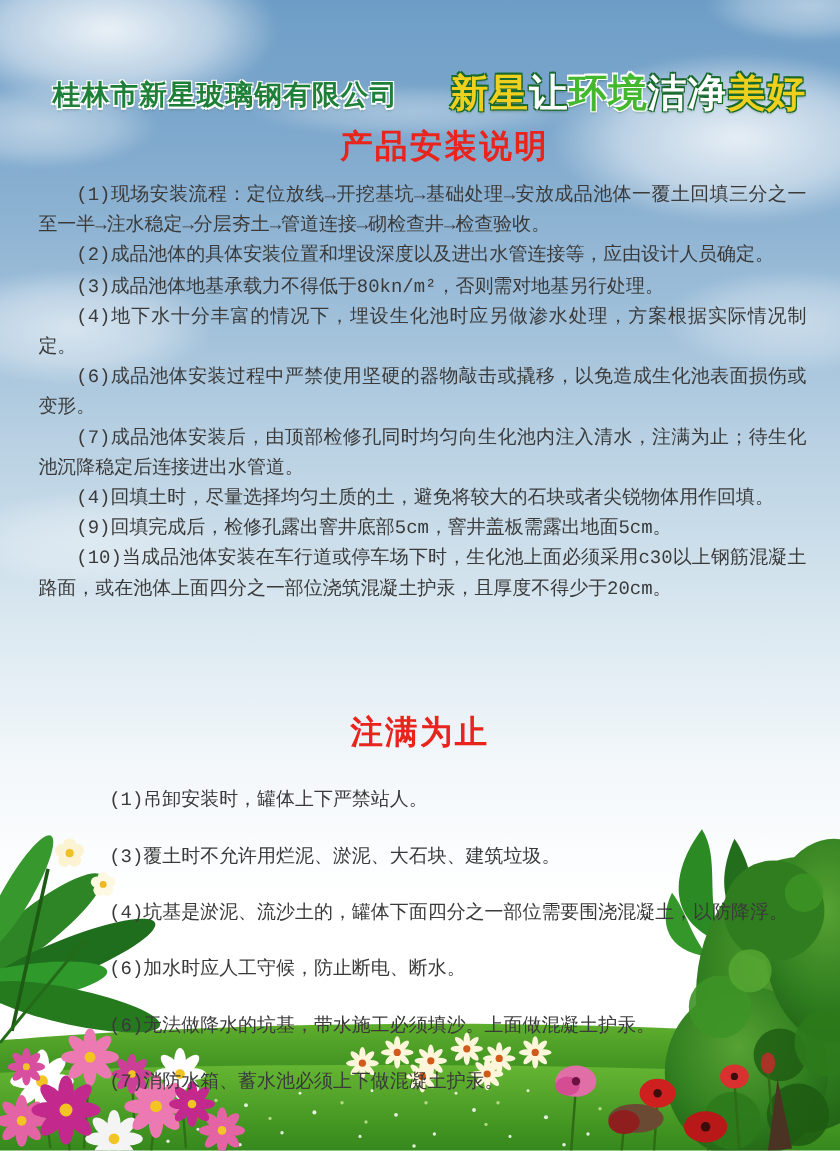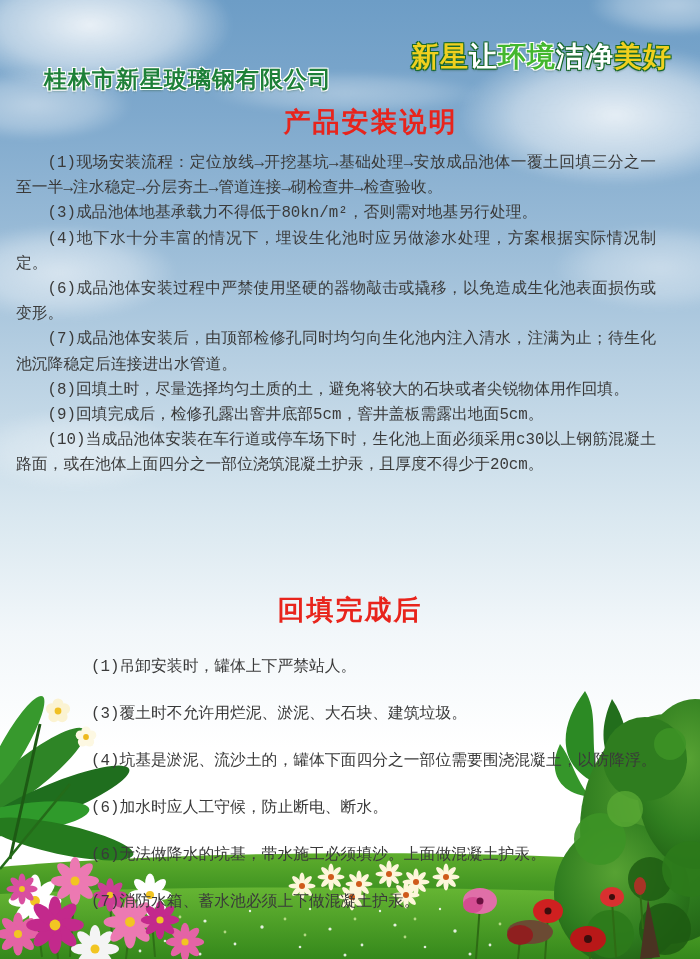--- a/index.html
+++ b/index.html
@@ -19,37 +19,37 @@
   }
   .header { position:absolute; left:0; top:0; width:700px; height:100px; }
   .company {
     position:absolute; left:44px; top:64px;
     font-size:23px; font-weight:bold; letter-spacing:1px; color:#1e8038;
     text-shadow:-1px -1px 0 #fff, 1px -1px 0 #fff, -1px 1px 0 #fff, 1px 1px 0 #fff,
                  0 2px 2px rgba(40,80,40,.35);
     white-space:nowrap;
   }
   .slogan {
-    position:absolute; right:28px; top:38px;
-    font-size:28px; font-weight:bold; letter-spacing:1px; white-space:nowrap;
+    position:absolute; right:28px; top:56px;
+    font-size:32px; font-weight:bold; letter-spacing:1px; white-space:nowrap;
   }
   .slogan span { text-shadow:-1px -1px 0 #17692c, 1px -1px 0 #17692c, -1px 1px 0 #17692c, 1px 1px 0 #17692c, 0 2px 2px rgba(20,60,20,.35); }
   .sy { color:#f0d01e; }
   .sw { color:#ffffff; }
   .sg { color:#43b72e;
         text-shadow:-1px -1px 0 #fff, 1px -1px 0 #fff, -1px 1px 0 #fff, 1px 1px 0 #fff,
                     0 2px 2px rgba(20,60,20,.3) !important; }
   .title {
     position:absolute; left:0; width:700px; text-align:center;
     font-size:27px; font-weight:bold; color:#e8241c; letter-spacing:2px;
   }
   .title1 { top:104px;padding-left:41px; }
   .title2 { top:592px; }
   .content {
-    position:absolute; left:16px; top:151px; width:640px; z-index:2;
+    position:absolute; left:32px; top:151px; width:640px; z-index:2;
     font-size:15.8px; line-height:25.2px; color:#3a3a3a;
     text-align:justify;
   }
   .content p { text-indent:2em; margin:0; }
   .notes {
     position:absolute; left:76px; top:636px; width:600px; z-index:2;
     font-size:15.8px; line-height:32px; color:#3a3a3a;
   }
   .notes p { margin:15px; white-space:nowrap; }
   .scenery { position:absolute; left:0; top:689px; z-index:1; }
@@ -69,30 +69,31 @@
   <div class="cloud" style="left:-30px; top:410px; width:210px; height:80px; opacity:.4;"></div>
 
   <div class="header">
     <div class="company">桂林市新星玻璃钢有限公司</div>
     <div class="slogan"><span class="sy">新星</span><span class="sw">让</span><span class="sg">环境</span><span class="sw">洁净</span><span class="sy">美好</span></div>
   </div>
 
   <h1 class="title title1">产品安装说明</h1>
   <div class="content">
     <p>(1)现场安装流程：定位放线→开挖基坑→基础处理→安放成品池体一覆土回填三分之一至一半→注水稳定→分层夯土→管道连接→砌检查井→检查验收。</p>
+    <p>(2)成品池体的具体安装位置和埋设深度以及进出水管连接等，应由设计人员确定。</p>
     <p>(3)成品池体地基承载力不得低于80kn/m²，否则需对地基另行处理。</p>
     <p>(4)地下水十分丰富的情况下，埋设生化池时应另做渗水处理，方案根据实际情况制定。</p>
     <p>(6)成品池体安装过程中严禁使用坚硬的器物敲击或撬移，以免造成生化池表面损伤或变形。</p>
     <p>(7)成品池体安装后，由顶部检修孔同时均匀向生化池内注入清水，注满为止；待生化池沉降稳定后连接进出水管道。</p>
-    <p>(8)回填土时，尽量选择均匀土质的土，避免将较大的石块或者尖锐物体用作回填。</p>
+    <p>(4)回填土时，尽量选择均匀土质的土，避免将较大的石块或者尖锐物体用作回填。</p>
     <p>(9)回填完成后，检修孔露出窨井底部5cm，窨井盖板需露出地面5cm。</p>
     <p>(10)当成品池体安装在车行道或停车场下时，生化池上面必须采用c30以上钢筋混凝土路面，或在池体上面四分之一部位浇筑混凝土护汞，且厚度不得少于20cm。</p>
   </div>
 
-  <h2 class="title title2">回填完成后</h2>
+  <h2 class="title title2">注满为止</h2>
   <div class="notes">
     <p>(1)吊卸安装时，罐体上下严禁站人。</p>
     <p>(3)覆土时不允许用烂泥、淤泥、大石块、建筑垃圾。</p>
     <p>(4)坑基是淤泥、流沙土的，罐体下面四分之一部位需要围浇混凝土，以防降浮。</p>
     <p>(6)加水时应人工守候，防止断电、断水。</p>
     <p>(6)无法做降水的坑基，带水施工必须填沙。上面做混凝土护汞。</p>
     <p>(7)消防水箱、蓄水池必须上下做混凝土护汞。</p>
   </div>
 
   <svg class="scenery" width="700" height="270" viewBox="0 0 700 270" aria-hidden="true">

